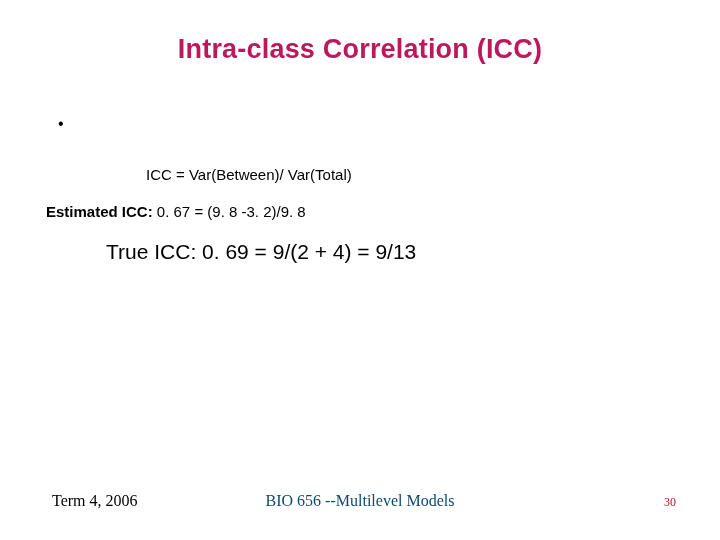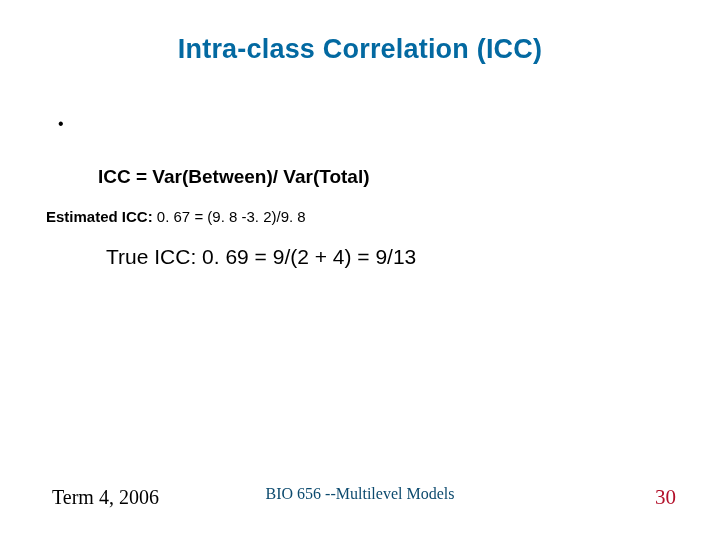--- a/index.html
+++ b/index.html
@@ -7,43 +7,43 @@
   .slide {
     width: 720px;
     height: 540px;
     position: relative;
     padding: 28px 38px 0 38px;
     color: #000;
   }
   .title {
     font-size: 27px;
     font-weight: bold;
-    color: #0369a1;
+    color: #be185d;
     text-align: center;
     margin-top: 6px;
     margin-bottom: 48px;
     letter-spacing: 0.2px;
   }
   .bullet-row {
     display: flex;
     align-items: baseline;
     font-size: 21px;
     font-weight: normal;
     margin-bottom: 32px;
     margin-left: 20px;
   }
   .bullet-dot {
     font-size: 16px;
     margin-right: 14px;
     line-height: 21px;
   }
   .eq1 {
-    font-size: 19px;
-    font-weight: bold;
-    margin-left: 60px;
+    font-size: 15px;
+    font-weight: normal;
+    margin-left: 108px;
     margin-bottom: 20px;
   }
   .eq2 {
     font-size: 21px;
     font-weight: bold;
     margin-left: 134px;
     margin-bottom: 42px;
   }
   .line3 {
     font-size: 15px;
@@ -62,32 +62,32 @@
     left: 0;
     right: 0;
     bottom: 30px;
     padding: 0 44px 0 52px;
     display: flex;
     justify-content: space-between;
     align-items: baseline;
     font-family: Georgia, "Times New Roman", serif;
   }
   .footer-left {
-    font-size: 20px;
+    font-size: 16px;
     color: #000;
   }
   .footer-center {
     position: absolute;
     left: 50%;
     transform: translateX(-50%);
     font-size: 16px;
     color: #0c4a6e;
   }
   .footer-right {
-    font-size: 21px;
+    font-size: 12px;
     color: #b3102a;
   }
 </style>
 </head>
 <body>
 
 <div class="slide">
 
   <div class="title">Intra-class Correlation (ICC)</div>
 

